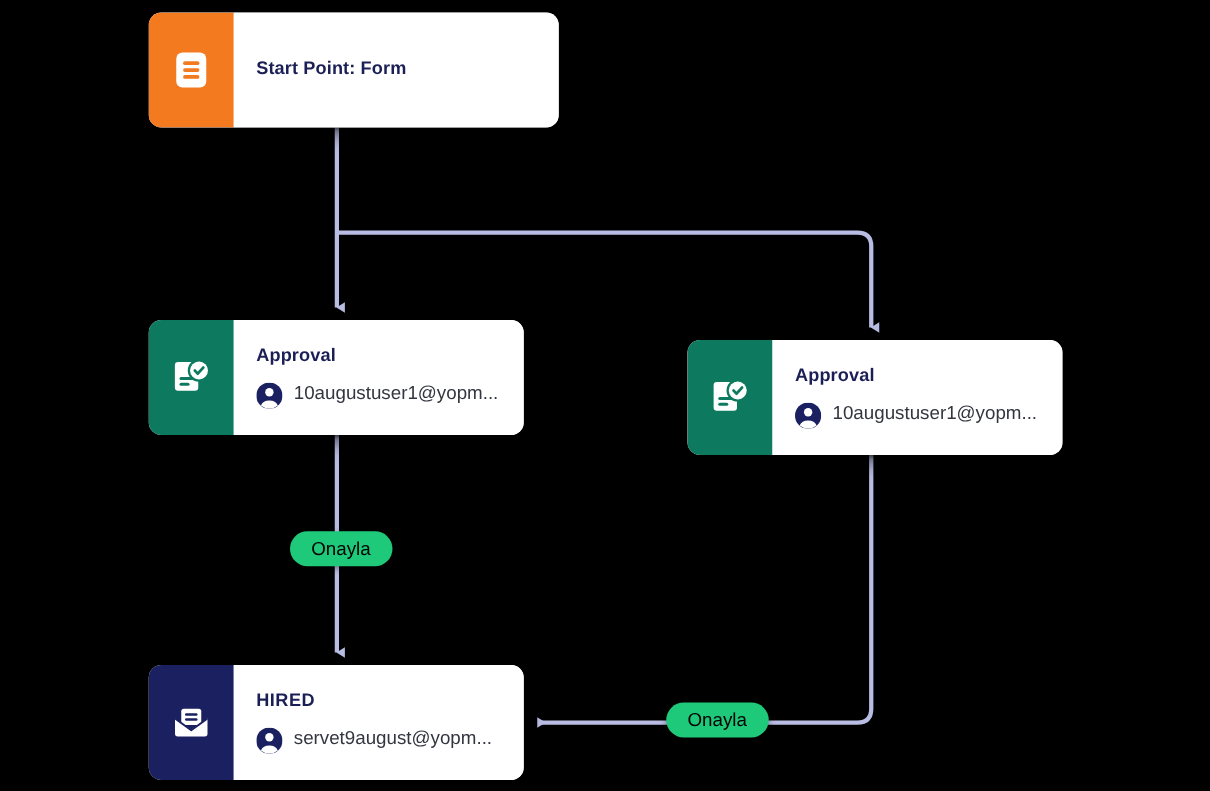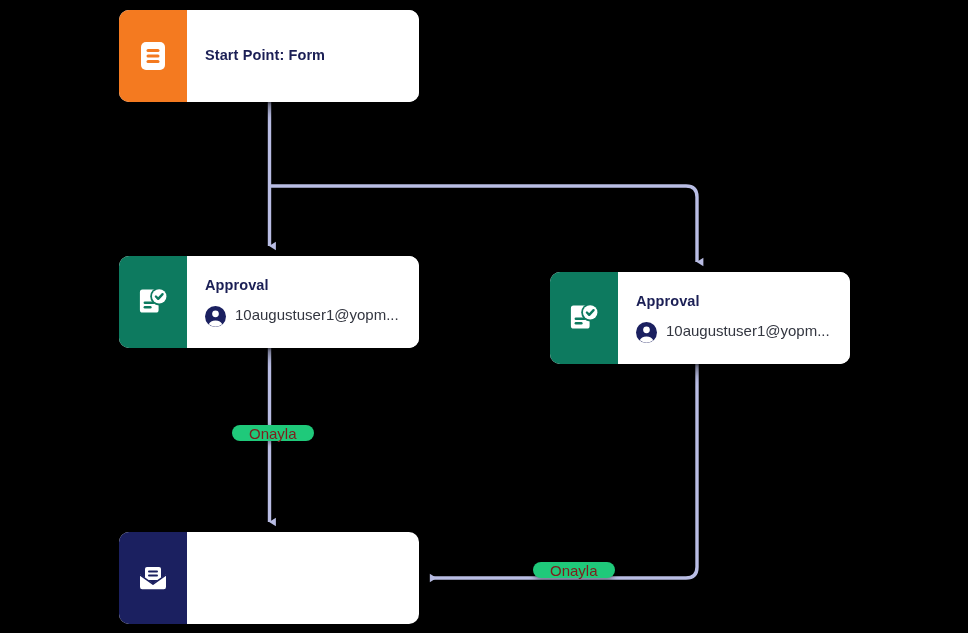--- a/index.html
+++ b/index.html
@@ -82,21 +82,21 @@
   .sub-text {
     white-space: nowrap;
     overflow: hidden;
     text-overflow: clip;
   }
 
   
   #node-start {
     left: 119px;
     top: 10px;
-    width: 300px;
+    width: 328px;
     height: 92px;
   }
   #node-approval-1 {
     left: 119px;
     top: 256px;
     width: 300px;
     height: 92px;
   }
   #node-approval-2 {
     left: 550px;
@@ -110,25 +110,25 @@
     width: 300px;
     height: 92px;
   }
 
   
   .edge-label {
     position: absolute;
     display: flex;
     align-items: center;
     justify-content: center;
-    height: 16px;
+    height: 28px;
     padding: 0 17px;
     border-radius: 16px;
     background: #1fc97a;
-    color: #7f1d1d;
+    color: #000000;
     font-size: 15px;
     line-height: 1;
     white-space: nowrap;
     box-shadow: 0 2px 5px rgba(0,0,0,0.4);
   }
   #label-onayla-1 {
     left: 232px;
     top: 425px;
   }
   #label-onayla-2 {
@@ -228,19 +228,30 @@
   <div class="node" id="node-hired">
     <div class="node-icon" style="background:#1b2060;">
       <svg width="36" height="36" viewBox="0 0 36 36">
         <rect x="10" y="7" width="16" height="13" rx="2" fill="#ffffff"></rect>
         <rect x="13" y="10.5" width="10" height="2" rx="1" fill="#1b2060"></rect>
         <rect x="13" y="14.5" width="10" height="2" rx="1" fill="#1b2060"></rect>
         <path d="M5,14.5 L18,23.5 L31,14.5 L31,27 a2.2,2.2 0 0 1 -2.2,2.2 h-21.6 a2.2,2.2 0 0 1 -2.2,-2.2 z" fill="#ffffff"></path>
         <path d="M5,14.8 L18,24.2 L31,14.8" fill="none" stroke="#1b2060" stroke-width="1.6" stroke-linejoin="round"></path>
       </svg>
     </div>
+    <div class="node-body">
+      <div class="node-title caps">HIRED</div>
+      <div class="node-sub with-avatar">
+        <svg class="avatar-icon" width="21" height="21" viewBox="0 0 22 22">
+          <circle cx="11" cy="11" r="11" fill="#1b2060"></circle>
+          <circle cx="11" cy="8.2" r="3.5" fill="#ffffff"></circle>
+          <path d="M3.9,19.2 a7.5,6 0 0 1 14.2,0 a11,11 0 0 1 -14.2,0 z" fill="#ffffff"></path>
+        </svg>
+        <span class="sub-text">servet9august@yopm...</span>
+      </div>
+    </div>
   </div>
 
   <div class="edge-label" id="label-onayla-1">Onayla</div>
 
   <div class="edge-label" id="label-onayla-2">Onayla</div>
 
 </div>
 
 </body></html>

